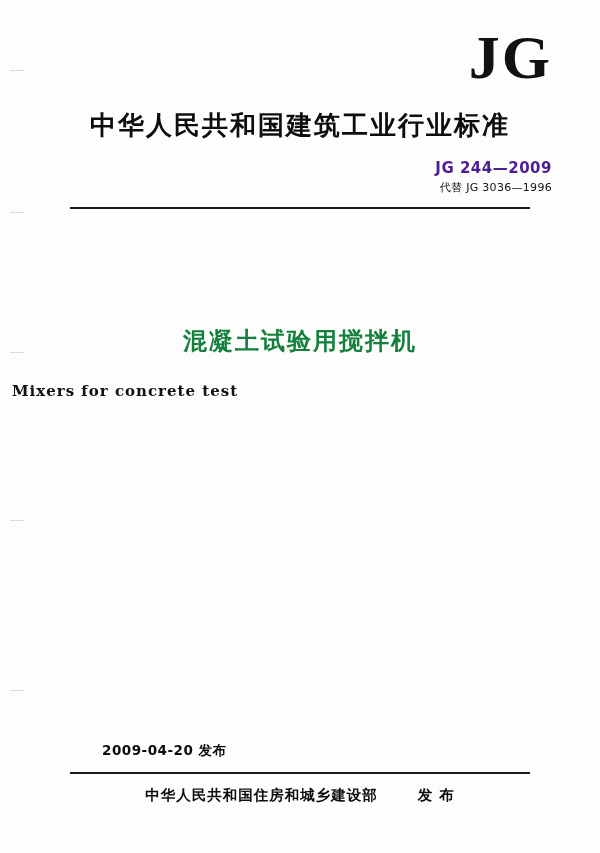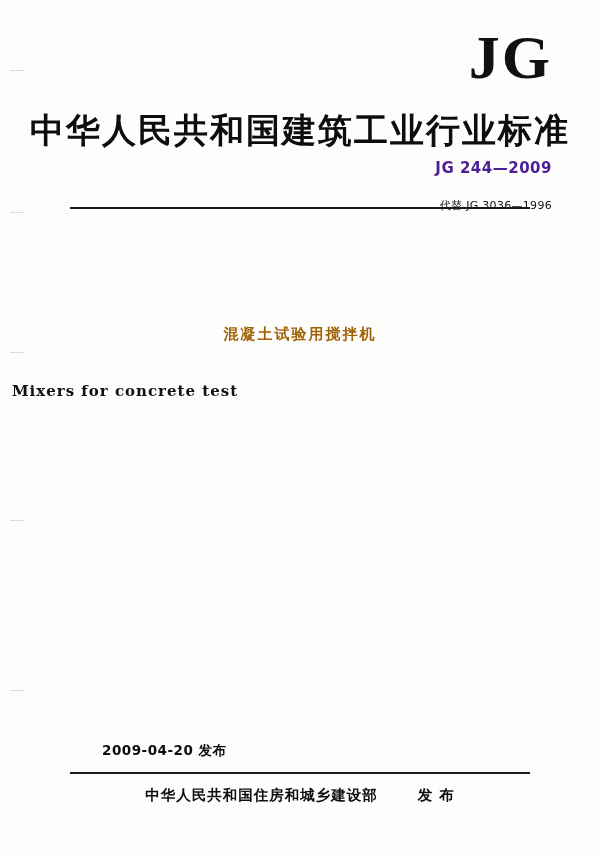--- a/index.html
+++ b/index.html
@@ -40,21 +40,21 @@
 
   
   .main-title {
     position: absolute;
     top: 108px;
     left: 0;
     width: 100%;
     text-align: center;
     font-family: "DejaVu Sans", sans-serif;
     font-weight: bold;
-    font-size: 34px;
+    font-size: 26px;
     letter-spacing: 2px;
     color: #0d0d0d;
   }
 
   
   .std-number-block {
     position: absolute;
     top: 158px;
     right: 48px;
     text-align: right;
@@ -65,21 +65,21 @@
     font-size: 15px;
     font-weight: bold;
     letter-spacing: 0.5px;
     color: #4c1d95;
   }
   .std-replaces {
     font-family: "DejaVu Sans", sans-serif;
     font-size: 11px;
     letter-spacing: 0.3px;
     color: #111;
-    margin-top: 18px;
+    margin-top: 0;
   }
 
   
   .header-rule {
     position: absolute;
     top: 207px;
     left: 70px;
     width: 460px;
     height: 2px;
     background: #1a1a1a;
@@ -87,23 +87,23 @@
 
   
   .doc-title-cn {
     position: absolute;
     top: 325px;
     left: 0;
     width: 100%;
     text-align: center;
     font-family: "DejaVu Sans", sans-serif;
     font-weight: bold;
-    font-size: 15px;
+    font-size: 24px;
     letter-spacing: 2px;
-    color: #a16207;
+    color: #15803d;
   }
   .doc-title-en {
     position: absolute;
     top: 382px;
     left: 12px;
     width: 100%;
     text-align: left;
     font-family: "DejaVu Serif", serif;
     font-weight: bold;
     font-size: 15px;

